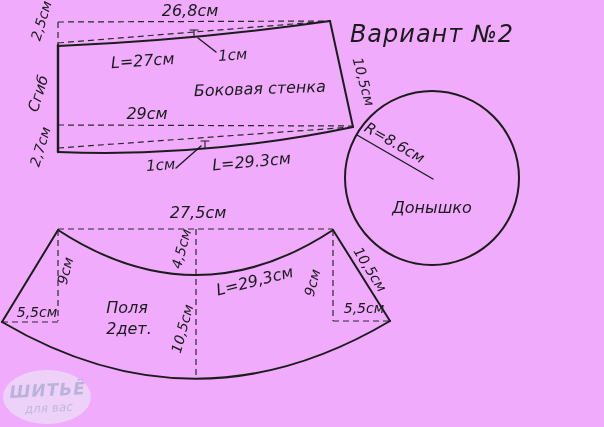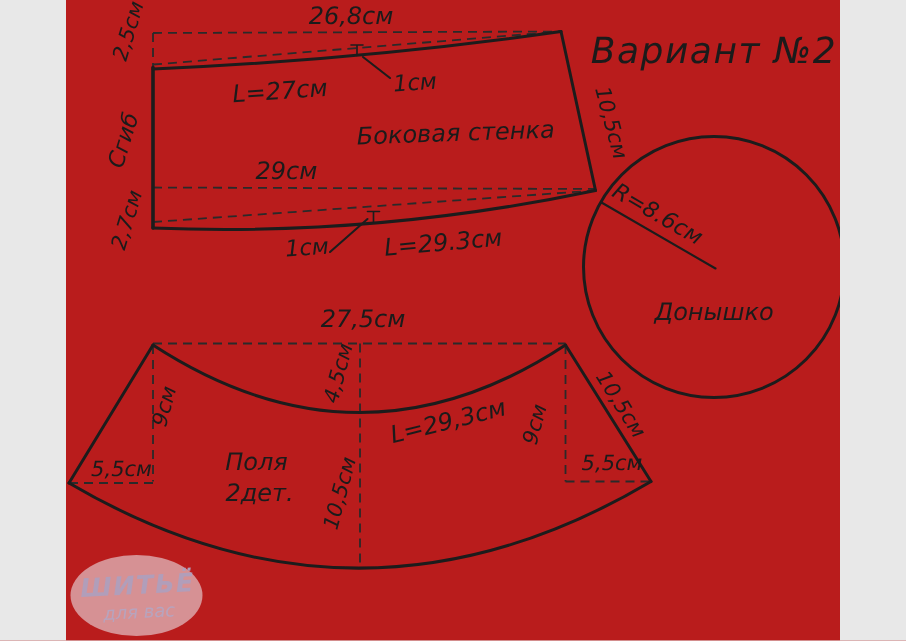--- a/index.html
+++ b/index.html
@@ -1,18 +1,18 @@
 <!DOCTYPE html>
 <html><head>
 <meta charset="utf-8">
 <style>
   html,body{margin:0;padding:0;background:#e8e8e8;}
   .stage{
-    width:516px;height:427px;position:relative;margin:0 auto;
-    background:#b91c1c;overflow:hidden;
+    width:604px;height:427px;position:relative;margin:0 auto;
+    background:#f0abfc;overflow:hidden;
     font-family:"DejaVu Sans", sans-serif;
   }
   svg{display:block}
   text{
     font-family:"DejaVu Sans", sans-serif;
     font-style:italic;
     fill:#1b1b1b;
   }
   .dim{font-size:14px;}
   .dim2{font-size:15px;}

